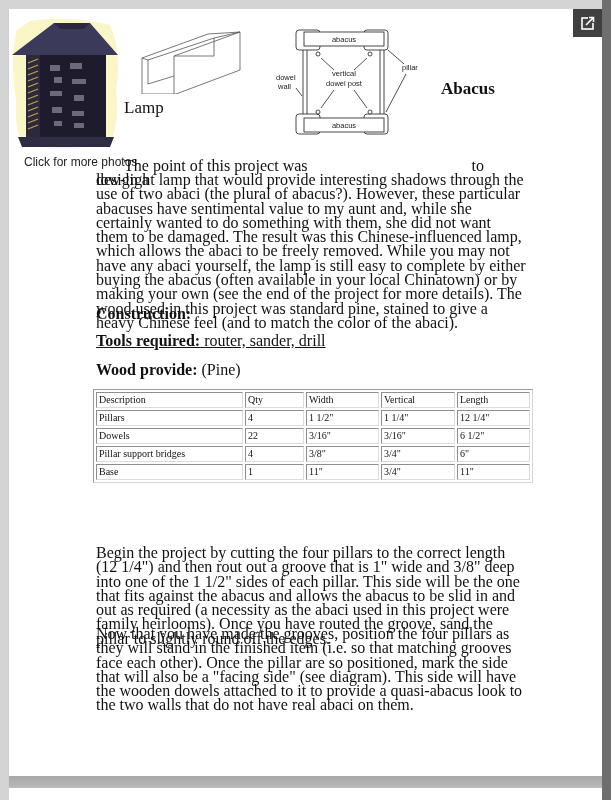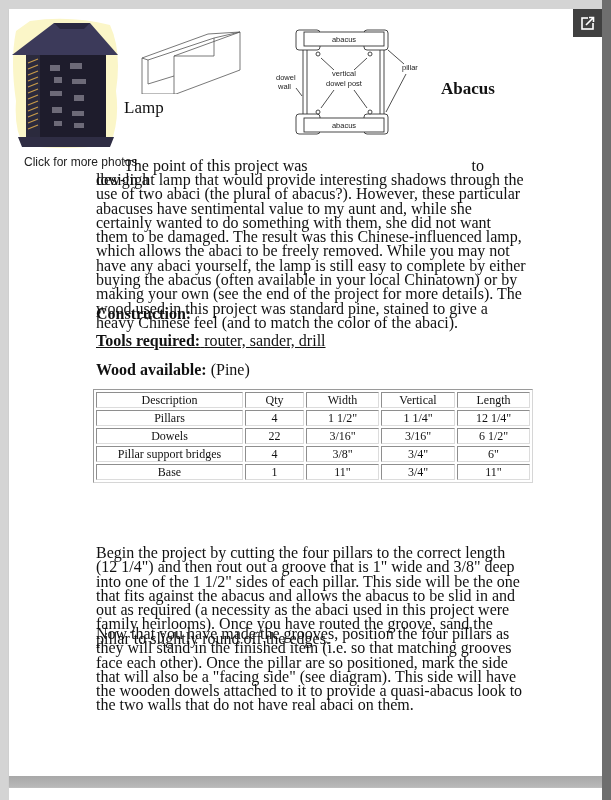--- a/index.html
+++ b/index.html
@@ -76,22 +76,21 @@
   }
   .tools { position: absolute; left: 96px; top: 334px; text-decoration: underline; }
   .wood { position: absolute; left: 96px; top: 363px; }
   .label-b { font-weight: bold; }
 
   table.wood-table {
     position: absolute; left: 93px; top: 389px;
     border-collapse: separate; border-spacing: 2px;
     border: 1px solid #9a9a9a;
     border-right-color: #d6d6d6; border-bottom-color: #d6d6d6;
-    font-size: 12px;
-    text-align: center;
+    font-size: 10px;
   }
   table.wood-table td {
     border: 1px solid #9a9a9a;
     border-top-color: #8e8e8e; border-left-color: #8e8e8e;
     border-right-color: #dcdcdc; border-bottom-color: #dcdcdc;
     padding: 0 2px; height: 14px; line-height: 14px; white-space: nowrap;
   }
   td.c-desc { width: 141px; }
   td.c-qty { width: 53px; }
   td.c-w { width: 67px; }
@@ -216,21 +215,21 @@
 <div class="body-text" style="position:absolute;left:96px;top:173px;width:430px;">low-light lamp that would provide interesting shadows through the use of two abaci (the plural of abacus?). However, these particular abacuses have sentimental value to my aunt and, while she certainly wanted to do something with them, she did not want them to be damaged. The result was this Chinese-influenced lamp, which allows the abaci to be freely removed. While you may not have any abaci yourself, the lamp is still easy to complete by either buying the abacus (often available in your local Chinatown) or by making your own (see the end of the project for more details). The wood used in this project was standard pine, stained to give a heavy Chinese feel (and to match the color of the abaci).</div>
 
 <div class="h-construction">Construction:</div>
 
 <div class="tools body-text">
   <span class="label-b">Tools required:</span>
   <span>router, sander, drill</span>
 </div>
 
 <div class="wood body-text">
-  <span class="label-b">Wood available:</span>
+  <span class="label-b">Wood provide:</span>
   <span>(Pine)</span>
 </div>
 
 <table class="wood-table">
   <tbody>
     <tr>
       <td class="c-desc">Description</td>
       <td class="c-qty">Qty</td>
       <td class="c-w">Width</td>
       <td class="c-t">Vertical</td>

